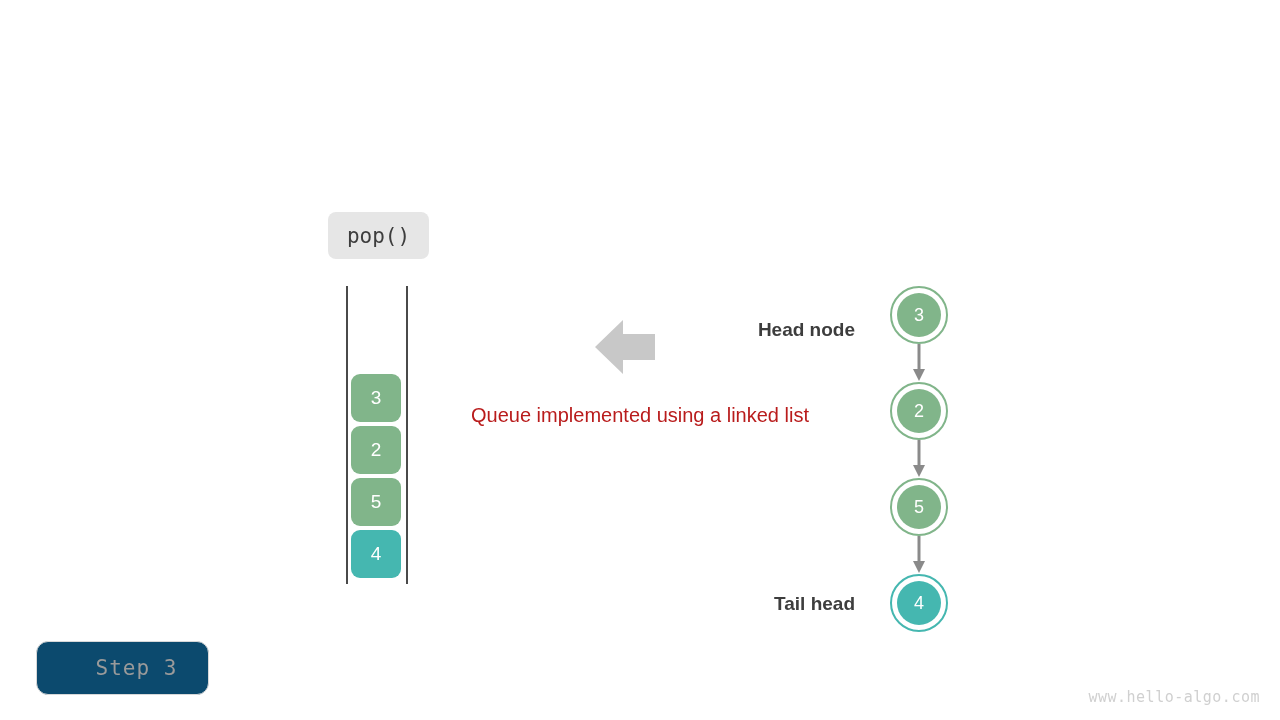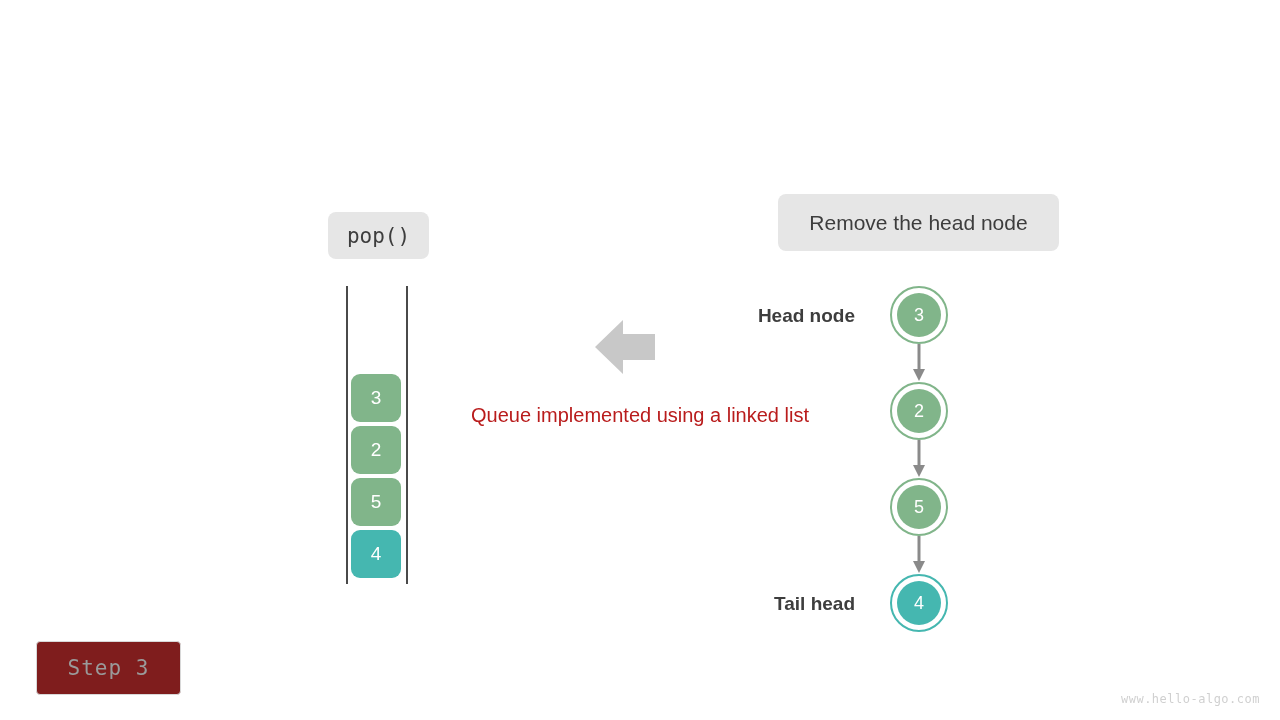--- a/index.html
+++ b/index.html
@@ -153,61 +153,61 @@
   }
 
   .node-label {
     position: absolute;
     font-size: 19px;
     font-weight: bold;
     color: #3d3d3d;
     white-space: nowrap;
     text-align: right;
   }
-  #head-label { left: -115px; top: 19px; width: 110px; }
+  #head-label { left: -115px; top: 33px; width: 110px; }
   #tail-label { left: -115px; top: 307px; width: 110px; }
 
   
   #step-badge {
     position: absolute;
     left: 36px;
     top: 641px;
     width: 143px;
     height: 52px;
     border: 1px solid #d8d8d8;
-    border-radius: 4px;
-    background: #7f1d1d;
+    border-radius: 12px;
+    background: #0c4a6e;
     display: flex;
     align-items: center;
     justify-content: center;
     font-family: "DejaVu Sans Mono", "Liberation Mono", monospace;
     font-size: 21px;
     color: #9a9a9a;
     letter-spacing: 1px;
+    padding-left: 28px;
   }
 
   
   #footer {
     position: absolute;
     right: 20px;
     bottom: 14px;
     font-family: "DejaVu Sans Mono", "Liberation Mono", monospace;
-    font-size: 12px;
+    font-size: 15px;
     color: #d0d0d0;
     letter-spacing: 0.5px;
   }
 </style>
 </head>
 <body>
 
 <div class="stage">
 
   <div class="chip" id="op-chip">pop()</div>
 
-  <div class="chip" id="desc-chip">Remove the head node</div>
 
   <div id="queue-column">
     <div class="rail left"></div>
     <div class="rail right"></div>
   <div class="queue-block green" style="background: rgb(129, 181, 138); top: 88px;">
         <span>3</span>
       </div>
       <div class="queue-block green" style="background: rgb(129, 181, 138); top: 140px;">
         <span>2</span>
       </div>

